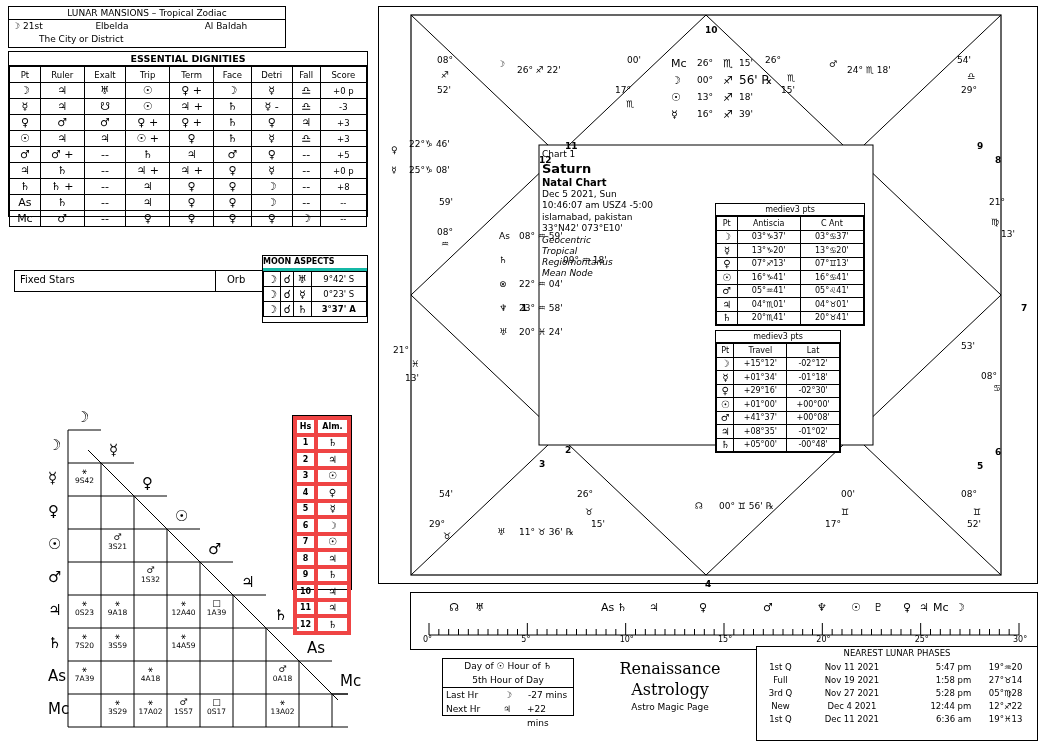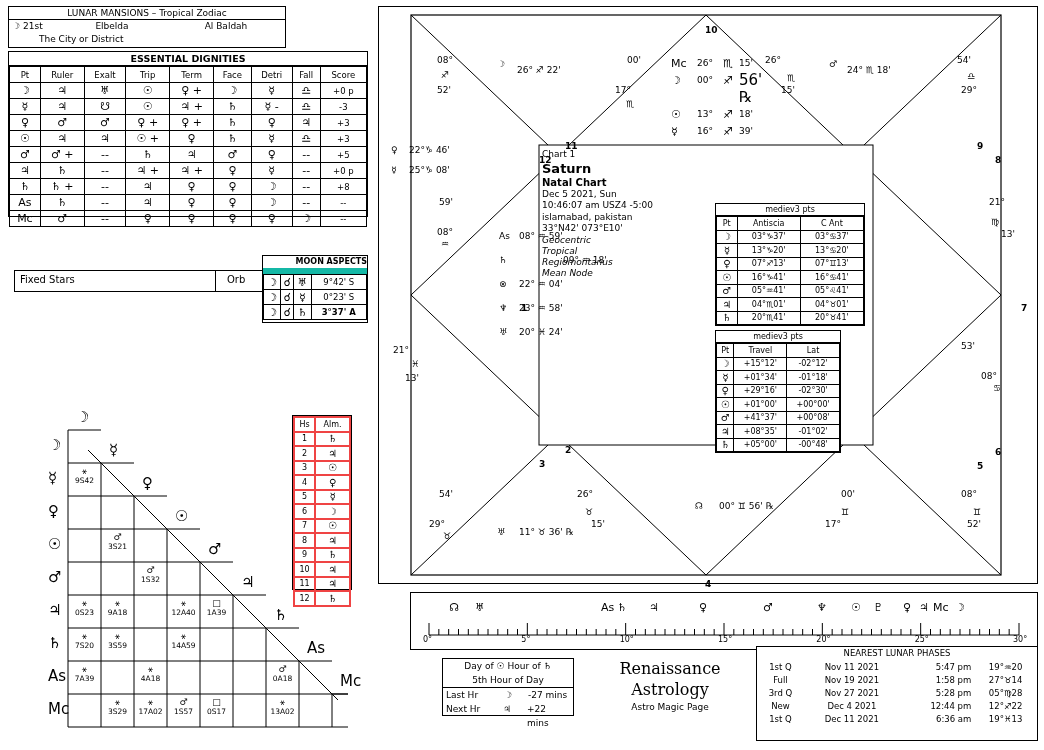--- a/index.html
+++ b/index.html
@@ -30,39 +30,39 @@
   #ed td.sc{font-size:8.5px;}
 
   
   #fx{left:14px;top:270px;width:285px;height:22px;}
   #fx .l{position:absolute;left:5px;top:3px;font-size:10px;}
   #fx .sep{position:absolute;left:200px;top:0;width:1px;height:20px;background:#000;}
   #fx .o{position:absolute;left:212px;top:3px;font-size:10px;}
 
   
   #ma{left:262px;top:255px;width:106px;height:68px;}
-  #ma .hdr{text-align:right;font-size:8px;font-weight:bold;border-bottom:6px solid #14b8a6;line-height:12px;}
+  #ma .hdr{text-align:left;font-size:8px;font-weight:bold;border-bottom:3px solid #14b8a6;line-height:12px;}
   #ma table{width:100%;font-size:9px;}
   #ma td{border:1px solid #000;height:14px;text-align:center;padding:0;}
   #ma td.g{font-size:11px;}
   #ma td.v{font-size:8.5px;text-align:center;}
   #ma tr.last td{font-weight:bold;}
 
   
   #grid{left:48px;top:410px;width:300px;height:330px;}
   #grid svg{position:absolute;left:0;top:0;}
   .gcell{position:absolute;font-size:8px;text-align:center;}
   .gcell .sym{font-size:9px;line-height:9px;}
   .gcell .val{font-size:7.5px;line-height:9px;}
   .glabel{position:absolute;font-size:15px;}
 
   
   #alm{left:292px;top:415px;width:60px;height:175px;}
   #alm table{width:100%;font-size:8px;}
-  #alm th,#alm td{border:2px solid #ef4444;text-align:center;height:12.5px;padding:0;font-weight:normal;}
+  #alm th,#alm td{border:4px solid #ef4444;text-align:center;height:12.5px;padding:0;font-weight:bold;}
   #alm th{font-size:8px;}
   #alm td.g{font-size:10px;}
 
   
   #wheel{left:378px;top:6px;width:660px;height:578px;}
   #wheel svg{position:absolute;left:0;top:0;}
   .wtxt{position:absolute;font-size:9px;white-space:nowrap;}
   .wnum{position:absolute;font-size:9px;font-weight:bold;}
 
   
@@ -509,21 +509,21 @@
       <div class="wtxt" style="left: 247px; top: 92px;">♏</div>
       <div class="wtxt" style="left: 408px; top: 66px;">♏</div>
       <div class="wtxt" style="left: 402px; top: 78px;">15'</div>
       <div class="wtxt" style="left: 450px; top: 52px;">♂</div>
       <div class="wtxt" style="left: 468px; top: 58px;">24° ♏ 18'</div>
       <div class="wtxt" style="left: 386px; top: 48px;">26°</div>
       <div class="wtxt" style="left: 578px; top: 48px;">54'</div>
       <div class="wtxt" style="left: 588px; top: 64px;">♎</div>
       <div class="wtxt" style="left: 582px; top: 78px;">29°</div>
       <div class="wtxt" style="left: 12px; top: 138px;">♀</div>
-      <div class="wtxt" style="left: 30px; top: 138px;">22°♑ 46'</div>
+      <div class="wtxt" style="left: 30px; top: 132px;">22°♑ 46'</div>
       <div class="wtxt" style="left: 12px; top: 158px;">☿</div>
       <div class="wtxt" style="left: 30px; top: 158px;">25°♑ 08'</div>
       <div class="wtxt" style="left: 60px; top: 190px;">59'</div>
       <div class="wtxt" style="left: 58px; top: 220px;">08°</div>
       <div class="wtxt" style="left: 62px; top: 232px;">♒</div>
       <div class="wtxt" style="left: 610px; top: 190px;">21°</div>
       <div class="wtxt" style="left: 612px; top: 210px;">♍</div>
       <div class="wtxt" style="left: 622px; top: 222px;">13'</div>
       <div class="wtxt" style="left: 120px; top: 224px;">As</div>
       <div class="wtxt" style="left: 140px; top: 224px;">08° ♒ 59'</div>
@@ -563,21 +563,21 @@
       <div style="display: flex; font-size: 9px; line-height: 17px;">
         <span style="width: 26px; font-size: 11px;">Mc</span>
         <span style="width: 26px; font-size: 9px;">26°</span>
         <span style="width: 16px; font-size: 11px;">♏</span>
         <span style="width: 40px; font-size: 9px;">15'</span>
       </div>
       <div style="display: flex; font-size: 9px; line-height: 17px;">
         <span style="width: 26px; font-size: 11px;">☽</span>
         <span style="width: 26px; font-size: 9px;">00°</span>
         <span style="width: 16px; font-size: 11px;">♐</span>
-        <span style="width: 40px; font-size: 15px;">56' ℞</span>
+        <span style="width: 40px; font-size: 12px;">56' ℞</span>
       </div>
       <div style="display: flex; font-size: 9px; line-height: 17px;">
         <span style="width: 26px; font-size: 11px;">☉</span>
         <span style="width: 26px; font-size: 9px;">13°</span>
         <span style="width: 16px; font-size: 11px;">♐</span>
         <span style="width: 40px; font-size: 9px;">18'</span>
       </div>
       <div style="display: flex; font-size: 9px; line-height: 17px;">
         <span style="width: 26px; font-size: 11px;">☿</span>
         <span style="width: 26px; font-size: 9px;">16°</span>

